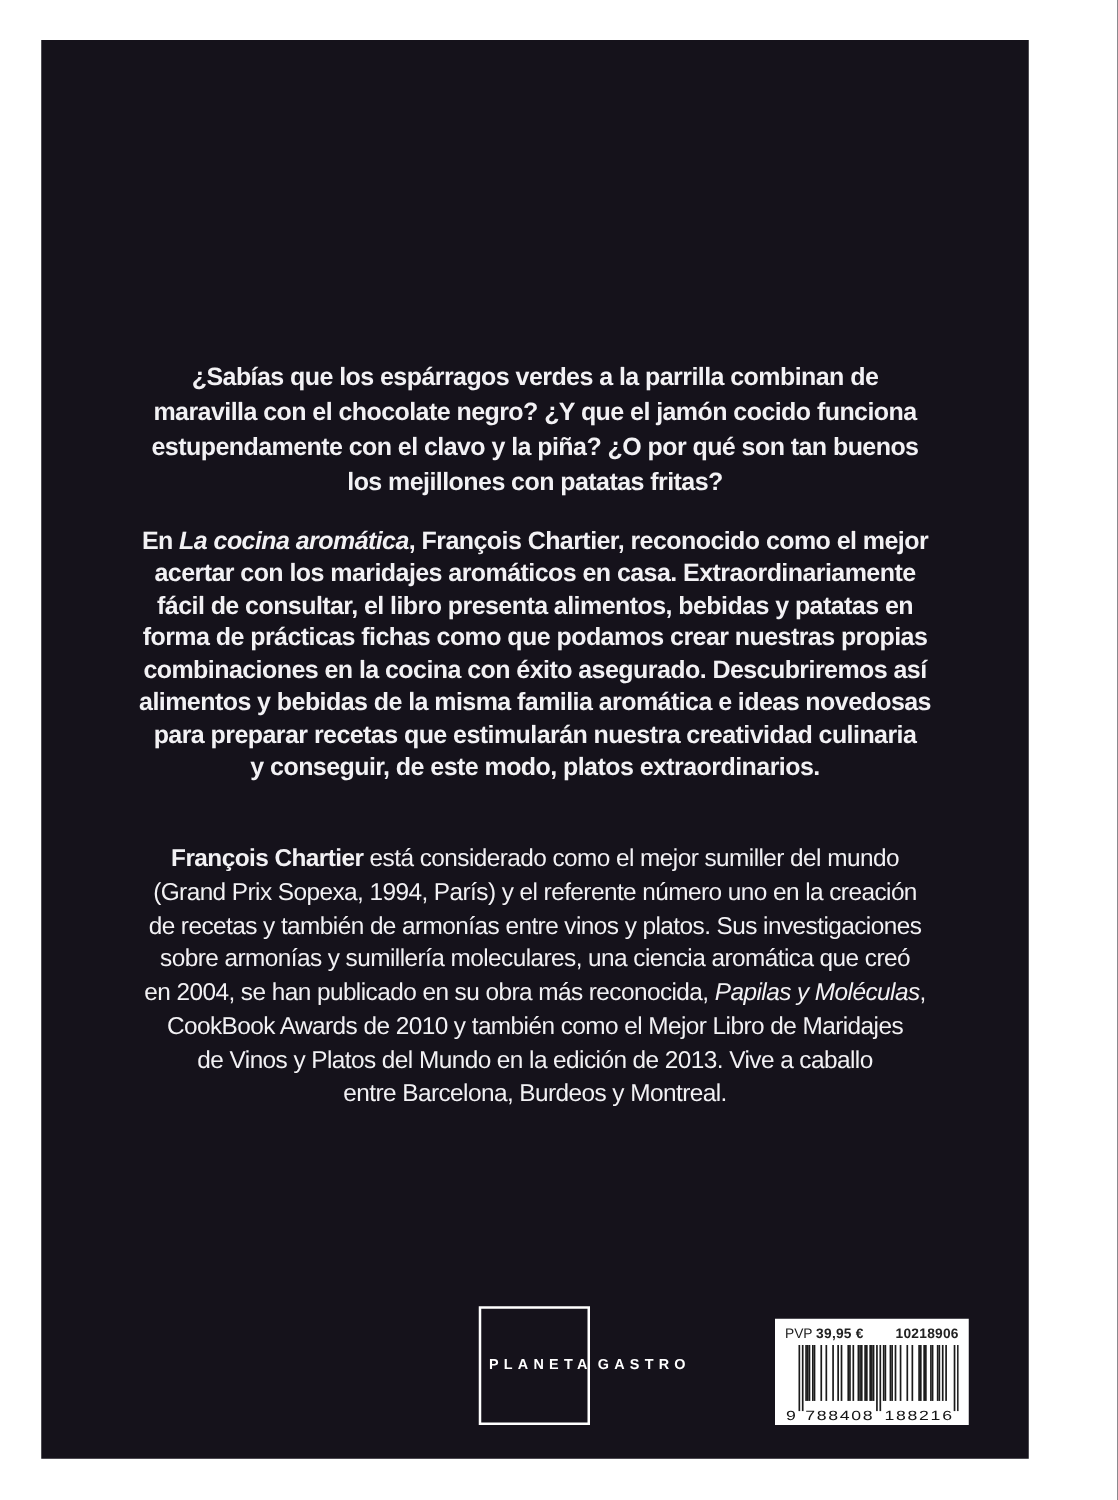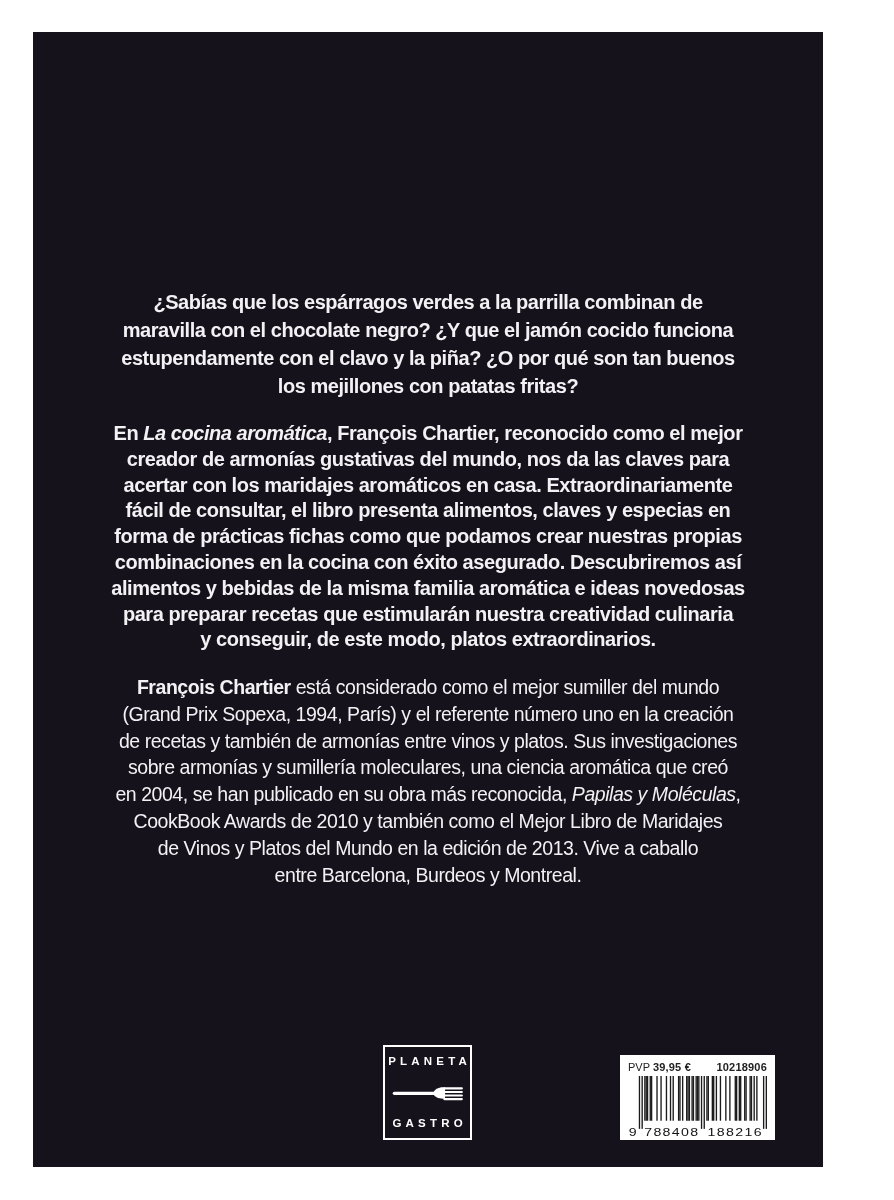--- a/index.html
+++ b/index.html
@@ -22,21 +22,21 @@
   .para .line{white-space:nowrap;}
   .para-intro{top:224px;font-size:20px;font-weight:700;line-height:28px;letter-spacing:-0.45px;}
   .para-book-description{top:357px;font-size:20px;font-weight:700;line-height:25.8px;letter-spacing:-0.45px;}
   .para-author-bio{top:610px;font-size:19.5px;font-weight:400;line-height:26.8px;letter-spacing:-0.45px;}
   .it{font-style:italic;}
   .bd{font-weight:700;}
   
   .logo{
     position:absolute;left:350px;top:1013px;width:89px;height:95px;
     border:2.5px solid #ffffff;box-sizing:border-box;
-    display:flex;flex-direction:column;align-items:center;justify-content:space-between;
+    display:flex;flex-direction:row;align-items:center;justify-content:space-between;
     padding:9px 2px;
   }
   .logo .brand{
     color:#ffffff;font-weight:700;font-size:11.5px;line-height:1;
     letter-spacing:4.2px;padding-left:4.2px;white-space:nowrap;
   }
   .logo svg{display:block;width:74px;height:16px;}
   
   .pricebox{
     position:absolute;left:587px;top:1023px;width:155px;height:85px;
@@ -61,23 +61,22 @@
 
   <div>
       <div class="para para-intro">
         <div class="line"><span>¿Sabías que los espárragos verdes a la parrilla combinan de</span></div>
         <div class="line"><span>maravilla con el chocolate negro? ¿Y que el jamón cocido funciona</span></div>
         <div class="line"><span>estupendamente con el clavo y la piña? ¿O por qué son tan buenos</span></div>
         <div class="line"><span>los mejillones con patatas fritas?</span></div>
       </div>
       <div class="para para-book-description">
         <div class="line"><span>En </span><span class="it">La cocina aromática</span><span>, François Chartier, reconocido como el mejor</span></div>
-        <div class="line"><span>creador de armonías gustativas del mundo, nos da las claves para</span></div>
         <div class="line"><span>acertar con los maridajes aromáticos en casa. Extraordinariamente</span></div>
-        <div class="line"><span>fácil de consultar, el libro presenta alimentos, claves y especias en</span></div>
+        <div class="line"><span>fácil de consultar, el libro presenta alimentos, bebidas y patatas en</span></div>
         <div class="line"><span>forma de prácticas fichas como que podamos crear nuestras propias</span></div>
         <div class="line"><span>combinaciones en la cocina con éxito asegurado. Descubriremos así</span></div>
         <div class="line"><span>alimentos y bebidas de la misma familia aromática e ideas novedosas</span></div>
         <div class="line"><span>para preparar recetas que estimularán nuestra creatividad culinaria</span></div>
         <div class="line"><span>y conseguir, de este modo, platos extraordinarios.</span></div>
       </div>
       <div class="para para-author-bio">
         <div class="line"><span class="bd">François Chartier</span><span> está considerado como el mejor sumiller del mundo</span></div>
         <div class="line"><span>(Grand Prix Sopexa, 1994, París) y el referente número uno en la creación</span></div>
         <div class="line"><span>de recetas y también de armonías entre vinos y platos. Sus investigaciones</span></div>

